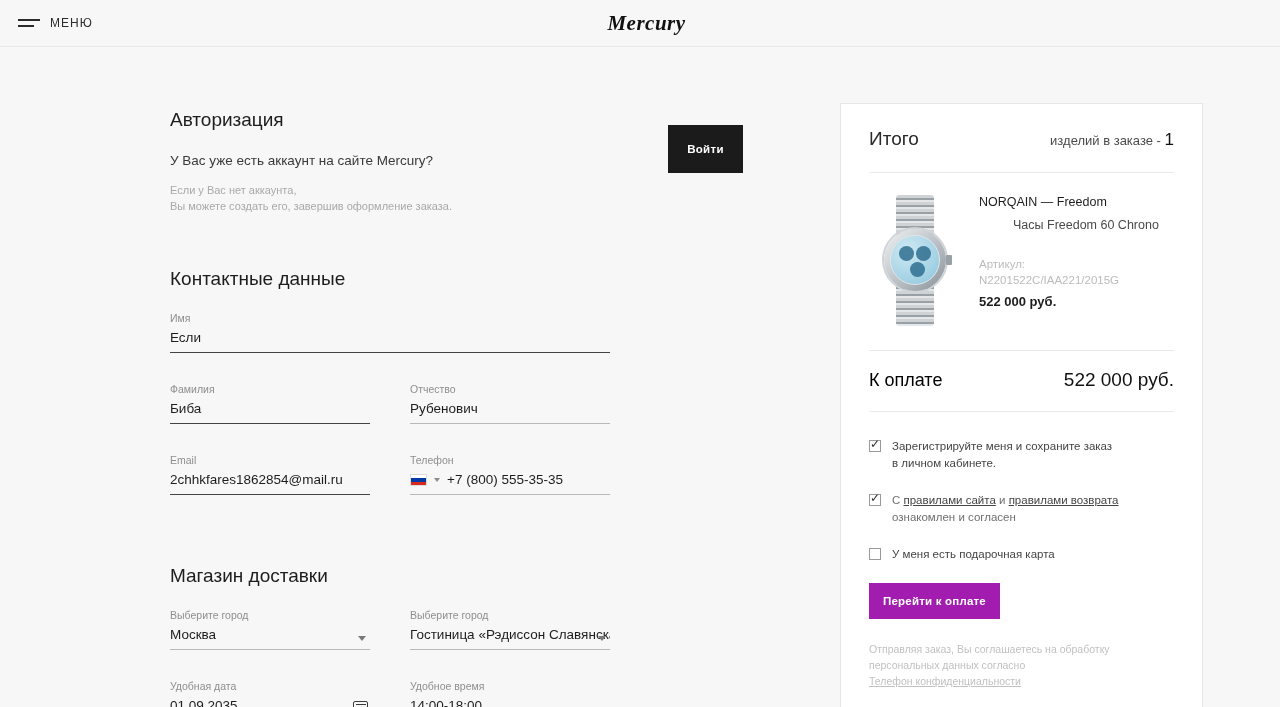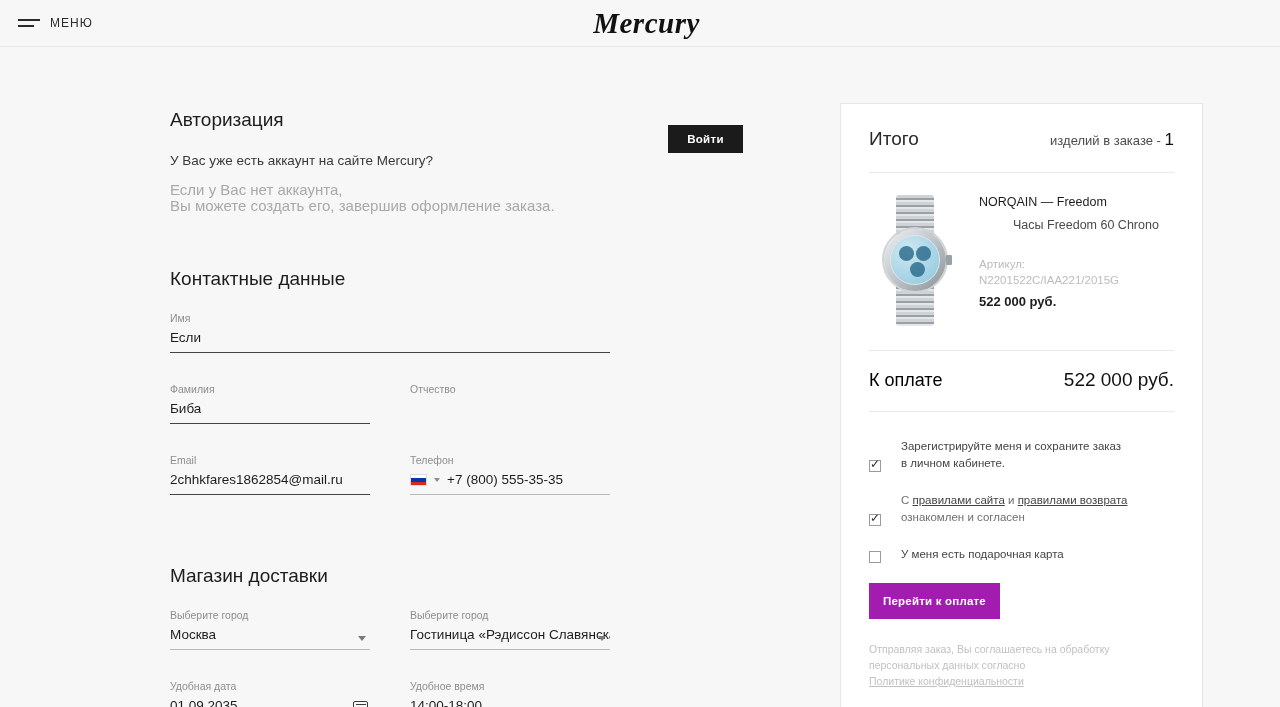--- a/index.html
+++ b/index.html
@@ -28,21 +28,21 @@
   .burger { width: 22px; display: flex; flex-direction: column; gap: 4px; }
   .burger i { display: block; height: 2px; background: #2b2b2b; }
   .burger i:nth-child(2) { width: 16px; }
   .menu-label {
     font-size: 12px; letter-spacing: 1px; color: #2b2b2b; text-transform: uppercase;
   }
   .logo {
     position: absolute; left: 5px; right: 0; text-align: center;
     font-family: "Liberation Serif", serif;
     font-style: italic; font-weight: bold;
-    font-size: 29px; letter-spacing: 0.5px; color: #111;
+    font-size: 21px; letter-spacing: 0.5px; color: #111;
     pointer-events: none;
     padding-left: 8px;
   }
 
   
   .page {
     display: flex;
     gap: 0;
     padding: 0 0 0 0;
     height: 660px;
@@ -60,26 +60,26 @@
     border: 1px solid #e6e6e6;
     padding: 24px 28px 26px 28px;
     height: 650px;
   }
 
   
   h2.section {
     font-size: 19px; font-weight: normal; color: #1d1d1d; margin-bottom: 22px;
   }
   .auth-question { font-size: 13.5px; color: #3a3a3a; margin-bottom: 14px; }
-  .auth-small { font-size: 15px; color: #a9a9a9; line-height: 16px; }
+  .auth-small { font-size: 11px; color: #a9a9a9; line-height: 16px; }
   .auth-row { position: relative; }
   .btn-enter {
     position: absolute; right: 72px; top: -28px;
     background: #1b1b1b; color: #fff; border: none;
-    width: 75px; height: 28px;
+    width: 75px; height: 48px;
     font-size: 11.5px; font-weight: bold; letter-spacing: .3px;
     cursor: pointer;
   }
   .section-gap { height: 54px; }
   .section-gap-sm { height: 40px; }
 
   
   .fields-row { display: flex; gap: 40px; }
   .field { position: relative; margin-bottom: 30px; }
   .field.full { width: 440px; }
@@ -182,21 +182,21 @@
 
   .pay-row {
     display: flex; justify-content: space-between; align-items: baseline;
     padding: 18px 0 20px 0;
     border-top: 1px solid #e9e9e9;
   }
   .pay-label { font-size: 18px; color: #000000; }
   .pay-value { font-size: 19px; color: #111; }
 
   .checks { border-top: 1px solid #e9e9e9; padding-top: 26px; }
-  .check { display: flex; gap: 20px; margin-bottom: 20px; align-items: flex-end; }
+  .check { display: flex; gap: 11px; margin-bottom: 20px; align-items: flex-start; }
   .box {
     width: 12px; height: 12px; border: 1px solid #9b9b9b; background: #fff;
     flex: none; margin-top: 2px; position: relative; cursor: pointer;
   }
   .box.on:after {
     content: "✓"; position: absolute; top: -4px; left: 0px;
     font-size: 12px; color: #333; line-height: 14px;
   }
   .check-text { font-size: 11.5px; color: #444; line-height: 17px; }
   .check-text.muted { color: #6f6f6f; }
@@ -246,20 +246,21 @@
       <div class="value dark-underline">Если</div>
     </div>
 
     <div class="fields-row">
       <div class="field half">
         <label>Фамилия</label>
         <div class="value dark-underline">Биба</div>
       </div>
       <div class="field half">
         <label>Отчество</label>
+        <div class="value">Рубенович</div>
       </div>
     </div>
 
     <div class="fields-row">
       <div class="field half">
         <label>Email</label>
         <div class="value dark-underline">2chhkfares1862854@mail.ru</div>
       </div>
       <div class="field half">
         <label>Телефон</label>
@@ -359,16 +360,16 @@
         <span class="box"></span>
         <span class="check-text">У меня есть подарочная карта</span>
       </div>
     </div>
 
     <button class="btn-pay">Перейти к оплате</button>
 
     <div class="legal">
       <span>Отправляя заказ, Вы соглашаетесь на обработку</span><br>
       <span>персональных данных согласно</span><br>
-      <a href="#">Политике конфиденциальности</a>
+      <a href="#">Телефон конфиденциальности</a>
     </div>
   </div>
 </div>
 
 </body></html>

